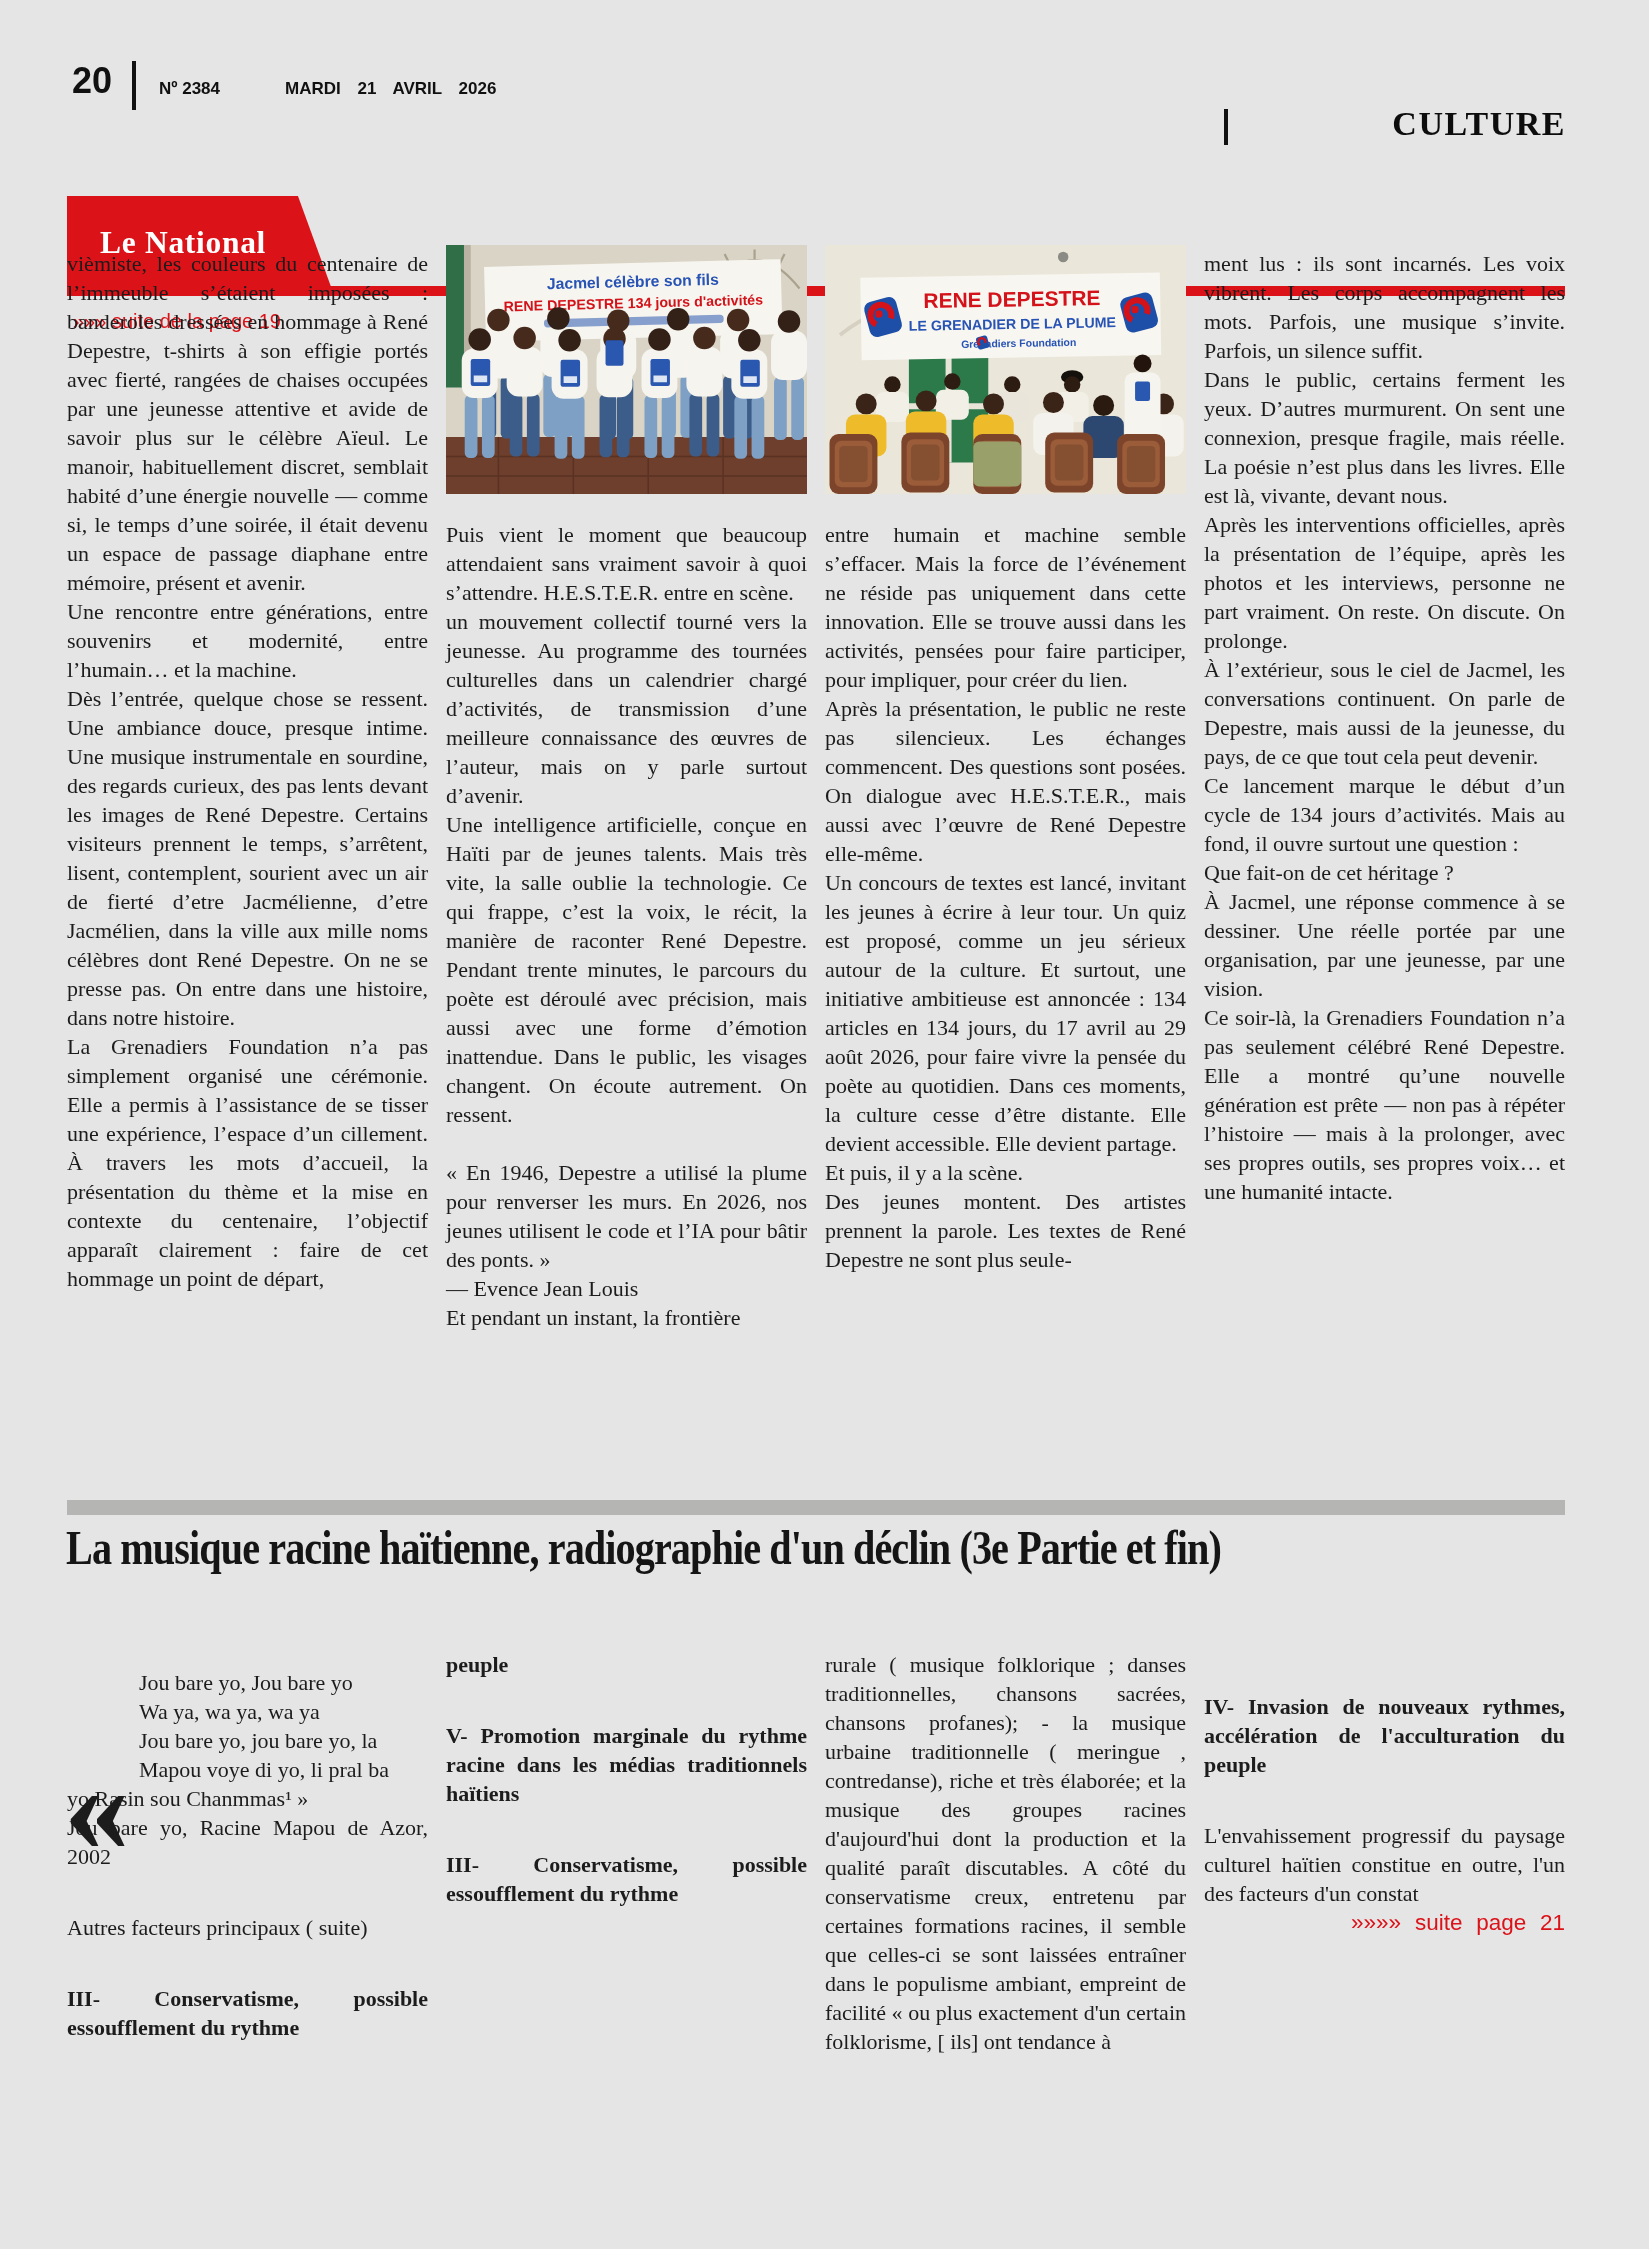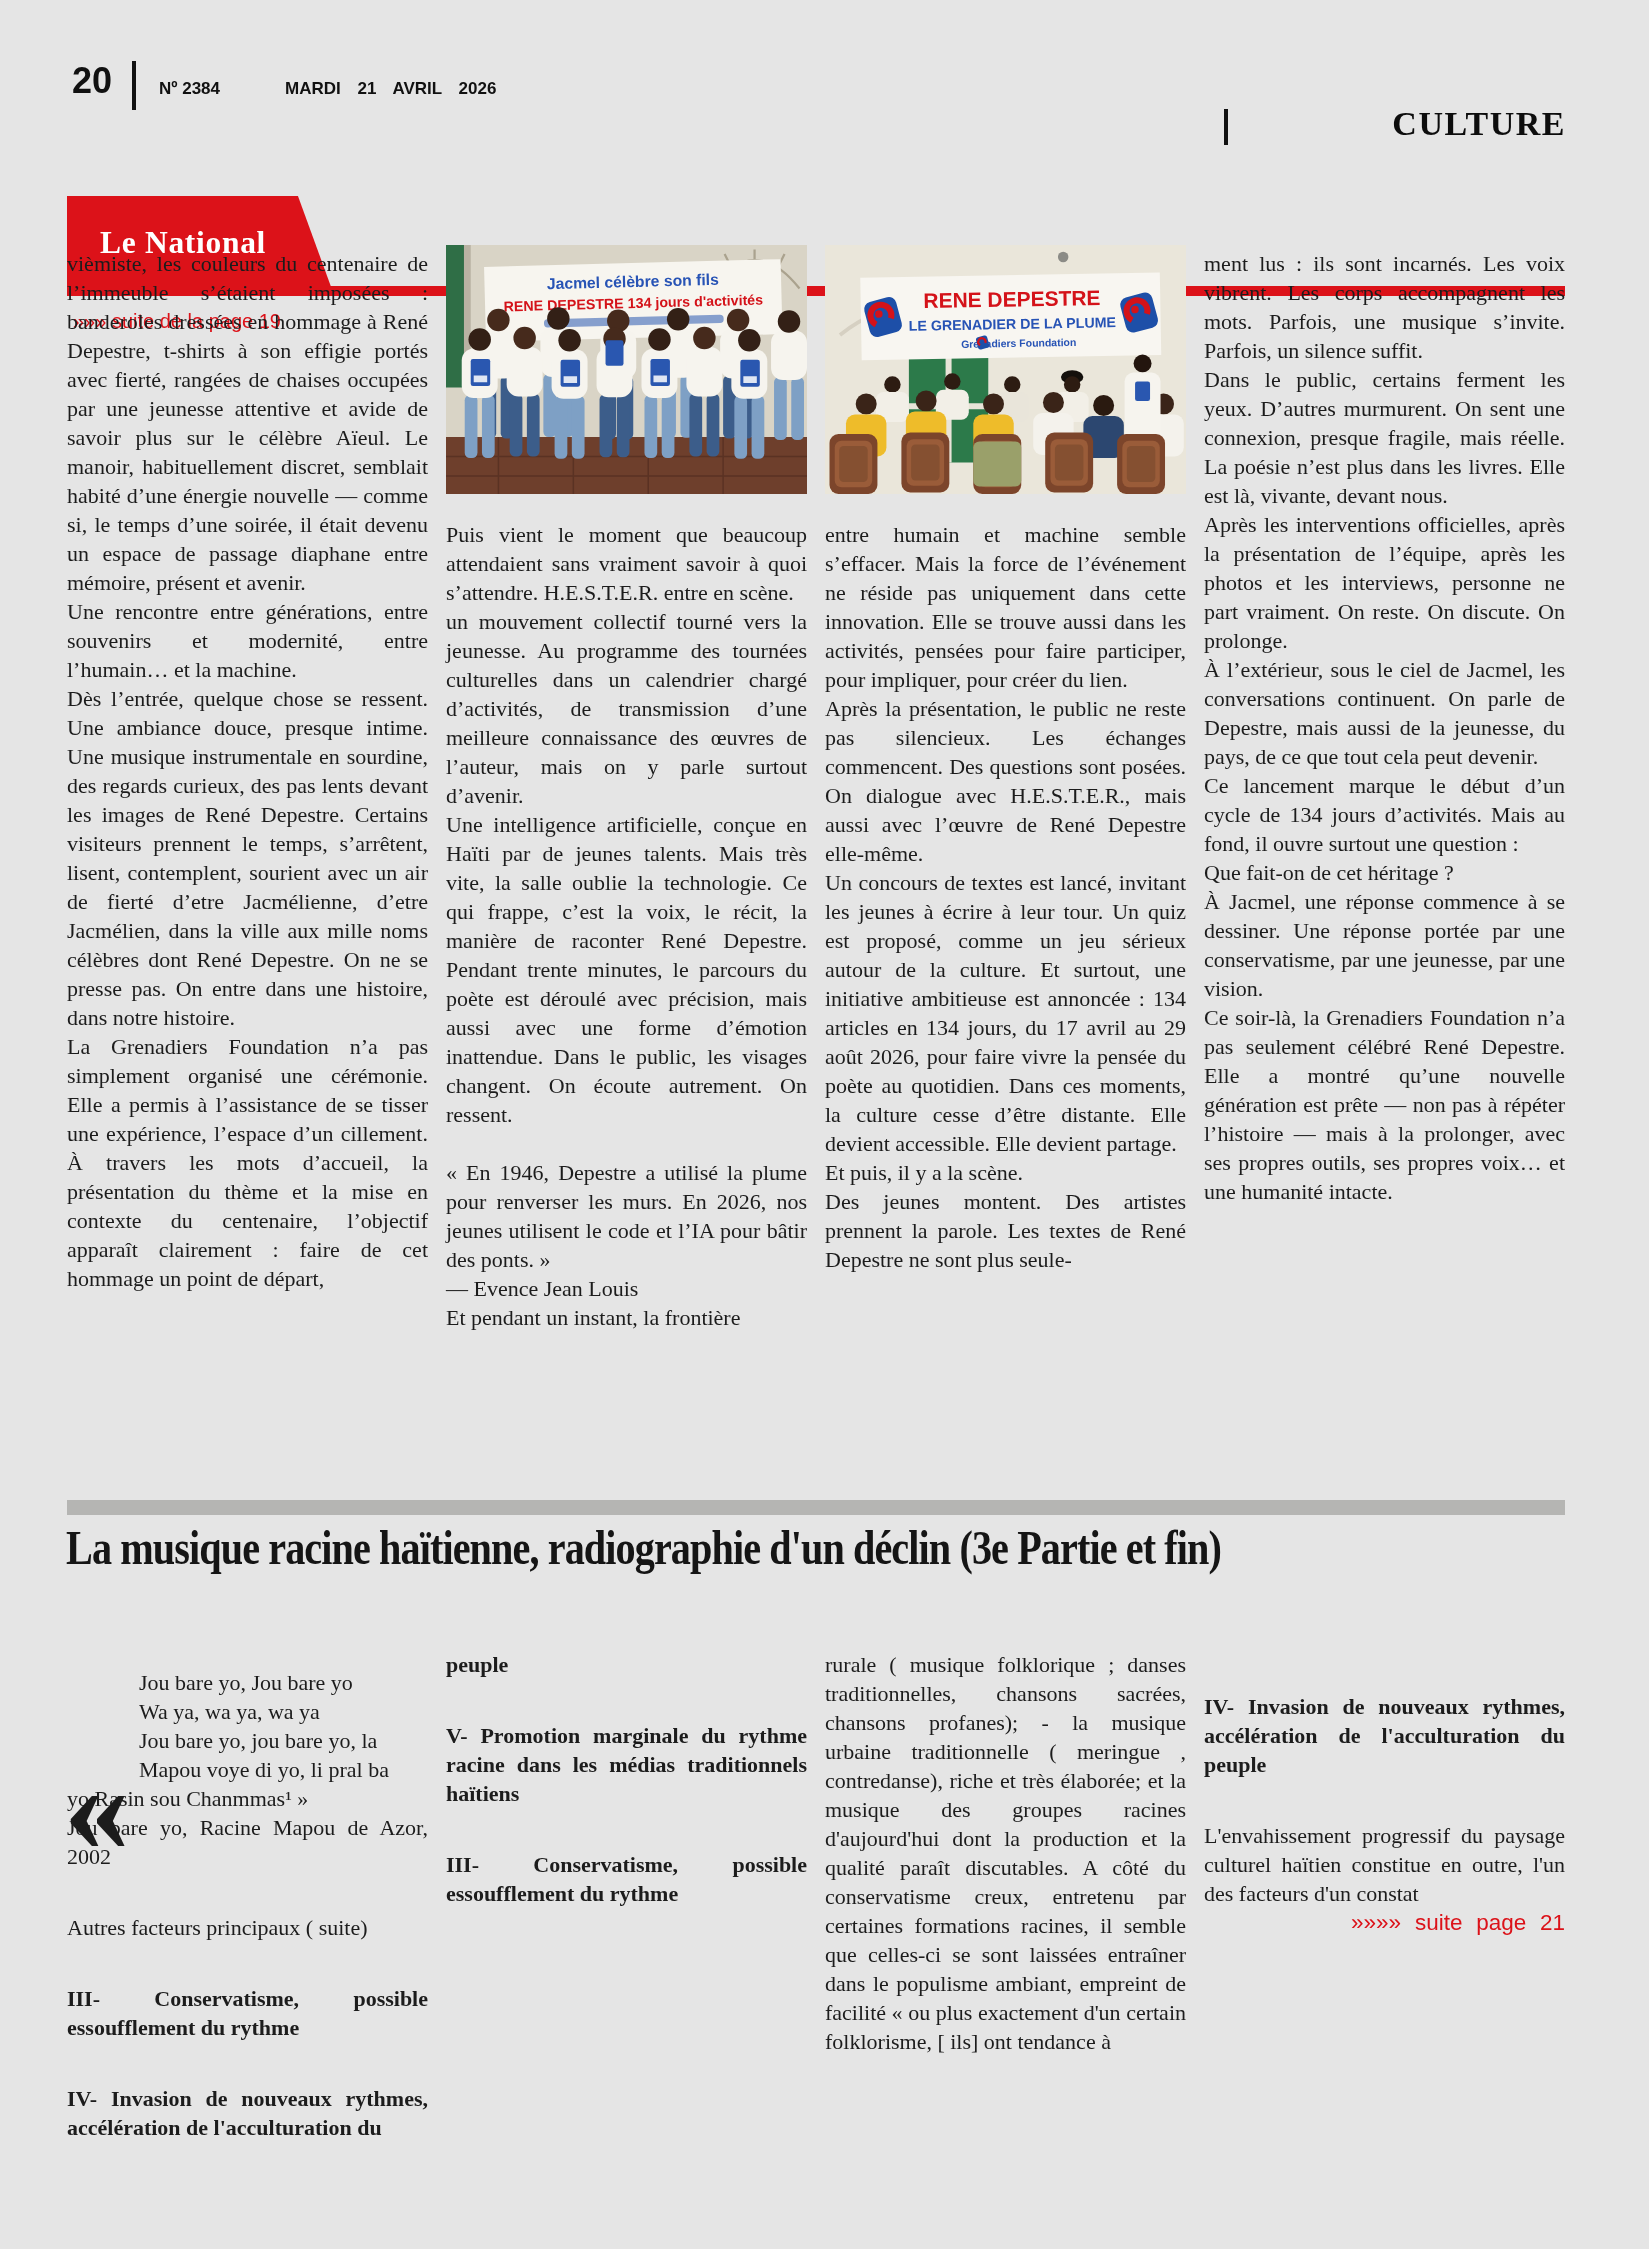--- a/index.html
+++ b/index.html
@@ -241,39 +241,38 @@
     <p>Des jeunes montent. Des artistes prennent la parole. Les textes de René Depestre ne sont plus seule-</p>
   </div>
 
   <div class="col c4">
     <p>ment lus : ils sont incarnés. Les voix vibrent. Les corps accompagnent les mots. Parfois, une musique s’invite. Parfois, un silence suffit.</p>
     <p>Dans le public, certains ferment les yeux. D’autres murmurent. On sent une connexion, presque fragile, mais réelle. La poésie n’est plus dans les livres. Elle est là, vivante, devant nous.</p>
     <p>Après les interventions officielles, après la présentation de l’équipe, après les photos et les interviews, personne ne part vraiment. On reste. On discute. On prolonge.</p>
     <p>À l’extérieur, sous le ciel de Jacmel, les conversations continuent. On parle de Depestre, mais aussi de la jeunesse, du pays, de ce que tout cela peut devenir.</p>
     <p>Ce lancement marque le début d’un cycle de 134 jours d’activités. Mais au fond, il ouvre surtout une question :</p>
     <p>Que fait-on de cet héritage ?</p>
-    <p>À Jacmel, une réponse commence à se dessiner. Une réponse portée par une conservatisme, par une jeunesse, par une vision.</p>
+    <p>À Jacmel, une réponse commence à se dessiner. Une réelle portée par une organisation, par une jeunesse, par une vision.</p>
     <p>Ce soir-là, la Grenadiers Foundation n’a pas seulement célébré René Depestre. Elle a montré qu’une nouvelle génération est prête — non pas à répéter l’histoire — mais à la prolonger, avec ses propres outils, ses propres voix… et une humanité intacte.</p>
   </div>
 
   <div class="graybar"></div>
   <div class="a2title">La musique racine haïtienne, radiographie d'un déclin (3e Partie et fin)</div>
 
   <div class="bigquote">«</div>
 
   <div class="col a2c1">
     <div class="qline qgap">Jou bare yo, Jou bare yo</div>
     <div class="qline">Wa ya, wa ya, wa ya</div>
     <div class="qline">Jou bare yo, jou bare yo, la</div>
     <div class="qline">Mapou voye di yo, li pral ba</div>
     <div class="qline full">yo Rasin sou Chanmmas¹ »</div>
     <p>Jou bare yo, Racine Mapou de Azor, 2002</p>
     <p class="sgap">Autres facteurs principaux ( suite)</p>
     <p class="h sgap">III- Conservatisme, possible essoufflement du rythme</p>
-    <p class="h sgap">IV- Invasion de nouveaux rythmes, accélération de l'acculturation du</p>
   </div>
 
   <div class="col a2c2">
     <p class="h">peuple</p>
     <p class="h sgap">V- Promotion marginale du rythme racine dans les médias traditionnels haïtiens</p>
     <p class="h sgap">III- Conservatisme, possible essoufflement du rythme</p>
   </div>
 
   <div class="col a2c3">
     <p>rurale ( musique folklorique ; danses traditionnelles, chansons sacrées, chansons profanes); - la musique urbaine traditionnelle ( meringue , contredanse), riche et très élaborée; et la musique des groupes racines d'aujourd'hui dont la production et la qualité paraît discutables. A côté du conservatisme creux, entretenu par certaines formations racines, il semble que celles-ci se sont laissées entraîner dans le populisme ambiant, empreint de facilité « ou plus exactement d'un certain folklorisme, [ ils] ont tendance à</p>

